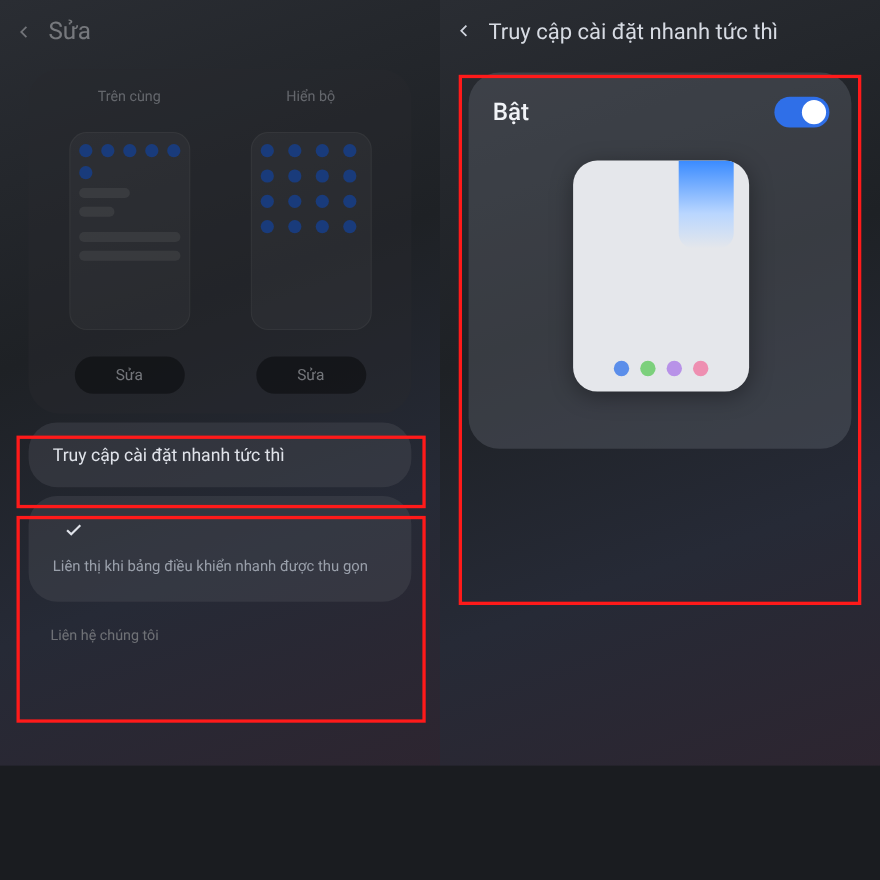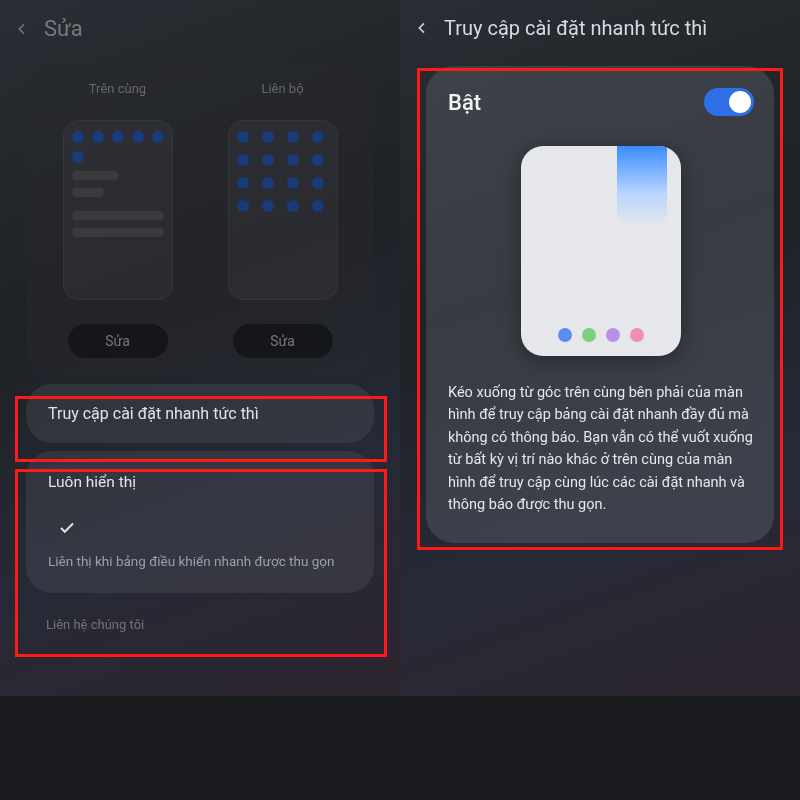--- a/index.html
+++ b/index.html
@@ -75,21 +75,21 @@
                 <span class="dot"></span>
               </div>
             <div class="bar s1"></div>
             <div class="bar s2"></div>
             <div class="bar full" style="margin-top:14px;"></div>
             <div class="bar full"></div>
           </div>
           <div class="pill-btn">Sửa</div>
         </div>
         <div class="preview-col">
-          <span class="pv-label">Liên bộ</span>
+          <span class="pv-label">Hiển bộ</span>
           <div class="phone">
             <div class="dots grid" style="gap:11px 13px;">
               <span class="dot"></span>
                 <span class="dot"></span>
                 <span class="dot"></span>
                 <span class="dot"></span>
               <span class="dot"></span>
                 <span class="dot"></span>
                 <span class="dot"></span>
                 <span class="dot"></span>
@@ -107,23 +107,20 @@
         </div>
       </div>
     </div>
   </div>
 
   <div class="row-item">
     <span>Truy cập cài đặt nhanh tức thì</span>
   </div>
 
   <div class="option-card">
-    <div class="opt">
-      <span>Luôn hiển thị</span>
-    </div>
     <div class="opt">
       <span class="check">
         <svg viewBox="0 0 24 24" fill="none" stroke="currentColor" stroke-width="2.6">
             <path d="M4 12l5 5L20 6"></path>
           </svg>
       </span>
     </div>
     <div class="opt sub">
       <span>Liên thị khi bảng điều khiển nhanh được thu gọn</span>
     </div>
@@ -160,17 +157,16 @@
       <div class="phone2">
         <div class="corner-grad"></div>
         <div class="mini-dots">
           <span class="md a"></span>
             <span class="md b"></span>
             <span class="md c"></span>
             <span class="md d"></span>
         </div>
       </div>
     </div>
-    <p class="desc">Kéo xuống từ góc trên cùng bên phải của màn hình để truy cập bảng cài đặt nhanh đầy đủ mà không có thông báo. Bạn vẫn có thể vuốt xuống từ bất kỳ vị trí nào khác ở trên cùng của màn hình để truy cập cùng lúc các cài đặt nhanh và thông báo được thu gọn.</p>
   </div>
 
   <div class="hl" style="left:17px; top:68px; width:366px; height:482px;"></div>
 </div>
 
 </body></html>

